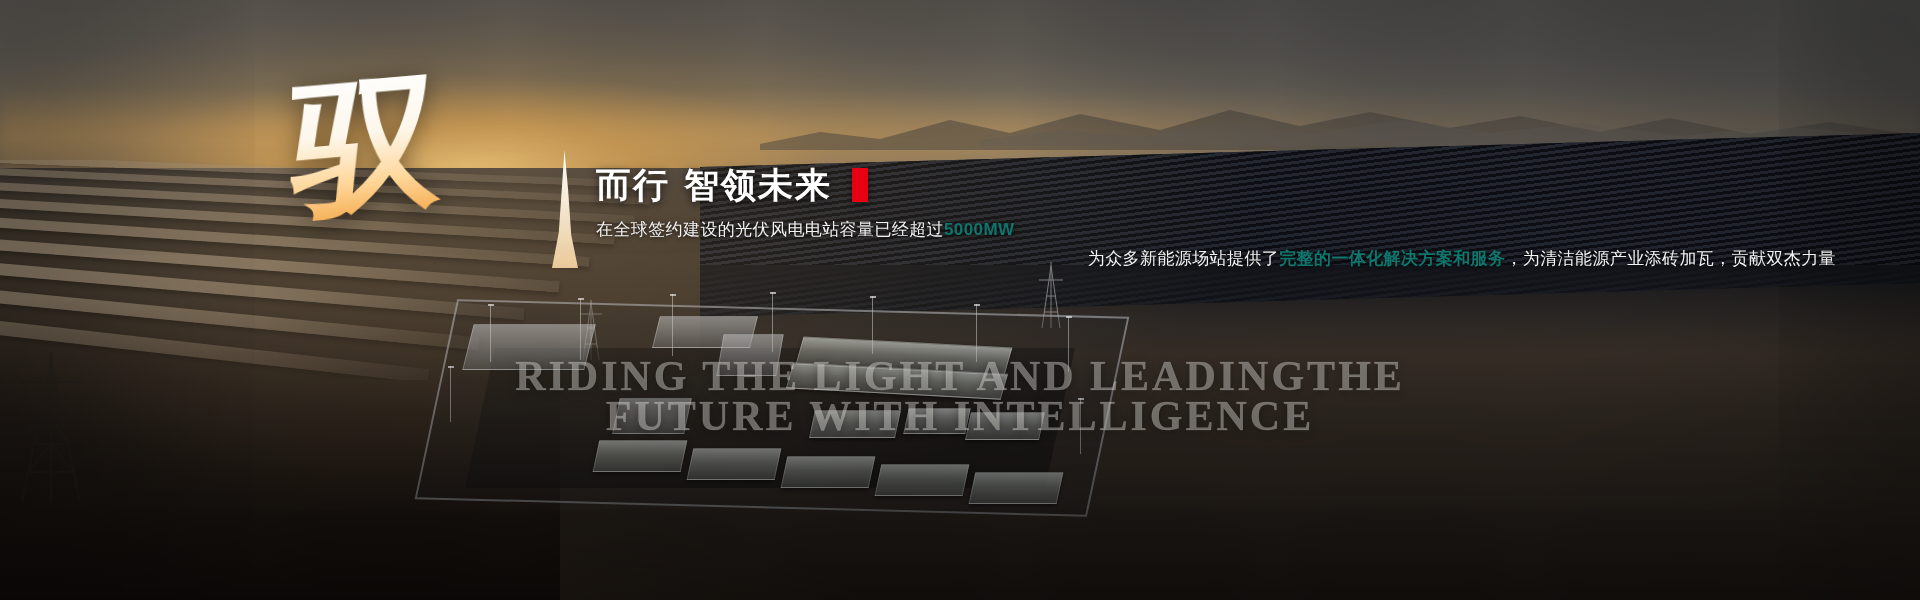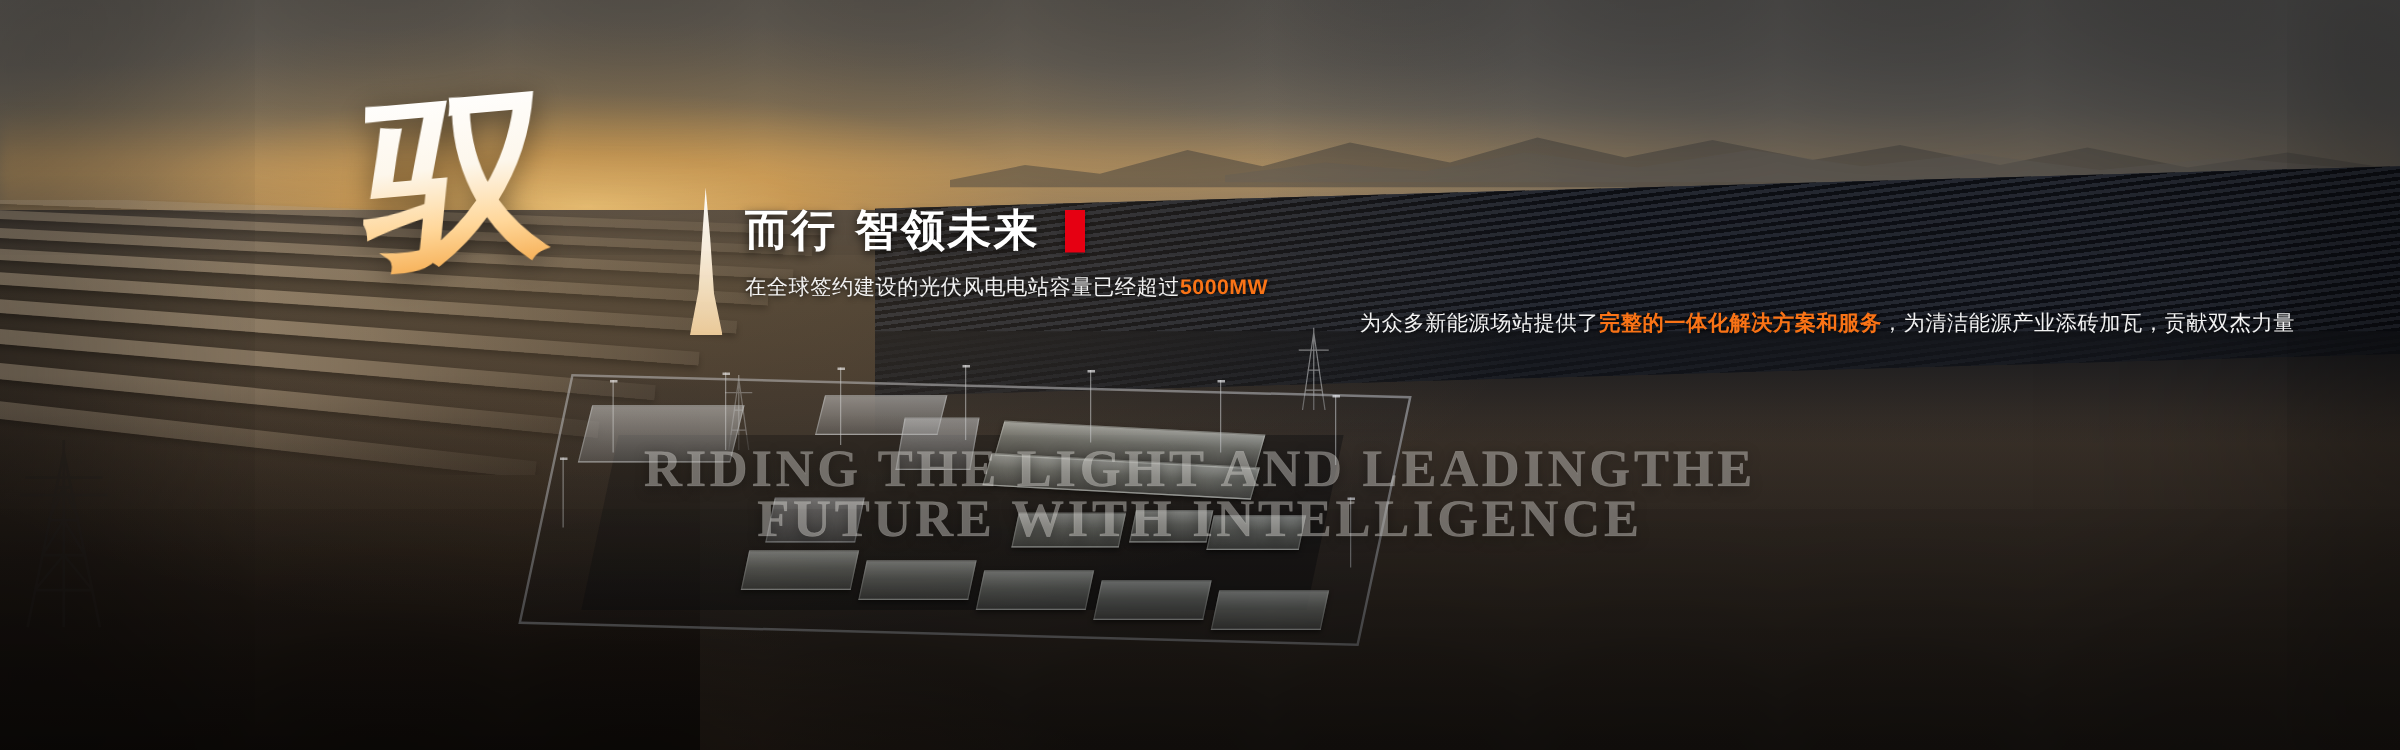--- a/index.html
+++ b/index.html
@@ -91,21 +91,21 @@
   
   .copy{position:absolute;left:596px;top:166px;width:1240px;}
   .title-row{display:flex;align-items:center;gap:20px;}
   .title{font-size:35px;font-weight:700;color:#fff;letter-spacing:2px;line-height:1.1;
       text-shadow:0 2px 8px rgba(0,0,0,.75);}
   .title .gap{display:inline-block;width:14px;}
   .accent{width:16px;height:34px;background:#e60012;box-shadow:0 2px 6px rgba(0,0,0,.5);}
 
   .sub{margin-top:11px;font-size:17px;color:#f2f2f2;letter-spacing:.4px;line-height:1.62;
       text-shadow:0 1px 5px rgba(0,0,0,.85);white-space:nowrap;}
-  .sub b{font-weight:700;color:#f97316;}
+  .sub b{font-weight:700;color:#0f766e;}
 
   
   .eng{position:absolute;left:0;width:1920px;text-align:center;
       font-family:"Liberation Serif","DejaVu Serif",serif;
       font-size:42px;font-weight:700;letter-spacing:3px;
       color:rgba(232,231,226,.40);
       text-shadow:0 2px 10px rgba(0,0,0,.35);
       -webkit-text-stroke:.5px rgba(245,244,240,.18);}
   .eng.l1{top:352px;}
   .eng.l2{top:392px;}

